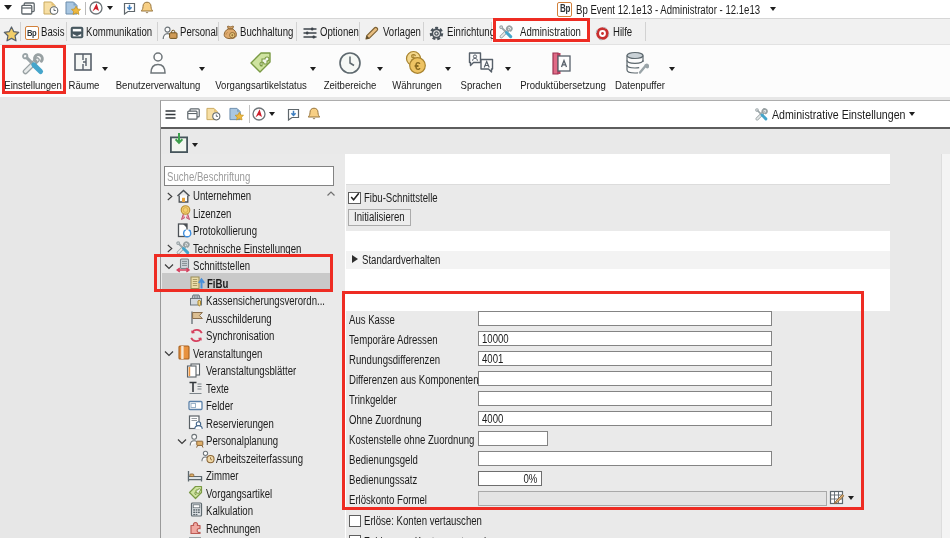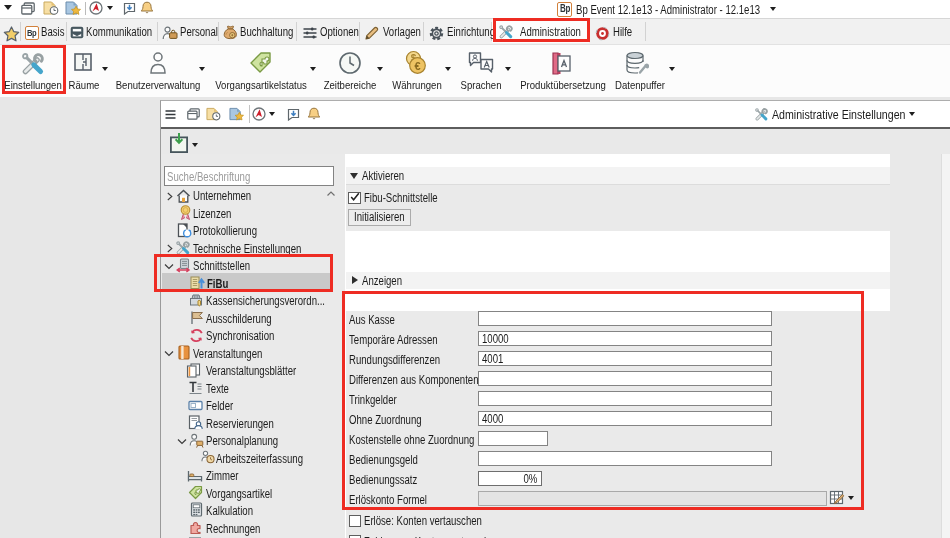--- a/index.html
+++ b/index.html
@@ -428,39 +428,35 @@
       </svg>
 <svg class="ic" style="left:188px;top:519.5px;" width="15" height="15" viewBox="0 0 15 15">
         <path d="M3 5.5 h2.6 a2.1 2.1 0 1 1 3.8 0 H12 v3.2 a2 2 0 1 0 0 3.6 V13.5 H3 z" fill="#f0a8a1" stroke="#bb5c55" stroke-width="1.2" stroke-linejoin="round"></path>
       </svg>
 </div>
 
 <div class="a" style="left:345px;top:154px;width:545px;height:384px;background:#fff;"></div>
 <div class="a" style="left:890px;top:154px;width:60px;height:384px;background:#e9e9e9;"></div>
 <div class="a" style="left:941px;top:154px;width:9px;height:384px;background:#f4f4f4;border-left:1px solid #ddd;"></div>
 
-<div class="hdr" style="top:166.5px;">
-      <span class="harr harrD"></span>
-      <span class="t" style="left:16px;top:2px;">Aktivieren</span>
-    </div>
 <div class="a" style="left:346px;top:184px;width:544px;height:46.5px;background:#eaeaea;border-top:1px solid #dcdcdc;box-sizing:border-box;"></div>
 <div class="cb" style="left:348px;top:191.5px;"></div>
 <svg class="ic" style="left:348.5px;top:191px;" width="12" height="12" viewBox="0 0 12 12">
       <path d="M2.2 6 L4.6 8.8 L9.8 2.2" fill="none" stroke="#222" stroke-width="1.5"></path>
     </svg>
 <div class="t" style="left:363.5px;top:191px;">Fibu-Schnittstelle</div>
 <div class="a" style="left:348px;top:208.5px;width:61px;height:15px;background:#ededed;border:1px solid #ababab;"></div>
 <div class="t" style="left:354px;top:209.5px;">Initialisieren</div>
 
 <div class="a" style="left:346px;top:230.5px;width:544px;height:20.5px;background:#fff;"></div>
+<div class="hdr" style="top:251px;">
+      <span class="harr harrR"></span>
+      <span class="t" style="left:16px;top:2px;">Standardverhalten</span>
+    </div>
 <div class="a" style="left:346px;top:268.5px;width:544px;height:3px;background:#fff;"></div>
-<div class="hdr" style="top:271.5px;">
-      <span class="harr harrR"></span>
-      <span class="t" style="left:16px;top:2px;">Anzeigen</span>
-    </div>
 <div class="a" style="left:346px;top:289px;width:544px;height:4px;background:#fff;"></div>
 <div class="a" style="left:346px;top:310.5px;width:544px;height:227.5px;background:#eaeaea;"></div>
 
 <div id="formrows">
 <div class="flab" style="top:312.5px;">Aus Kasse</div>       
       <div class="finp" style="top:310.5px;width:292px;"></div>
 <div class="flab" style="top:332.5px;">Temporäre Adressen</div>
       <div class="finp" style="top:330.5px;width:292px;">
         <span class="fval">10000</span>
       </div>

